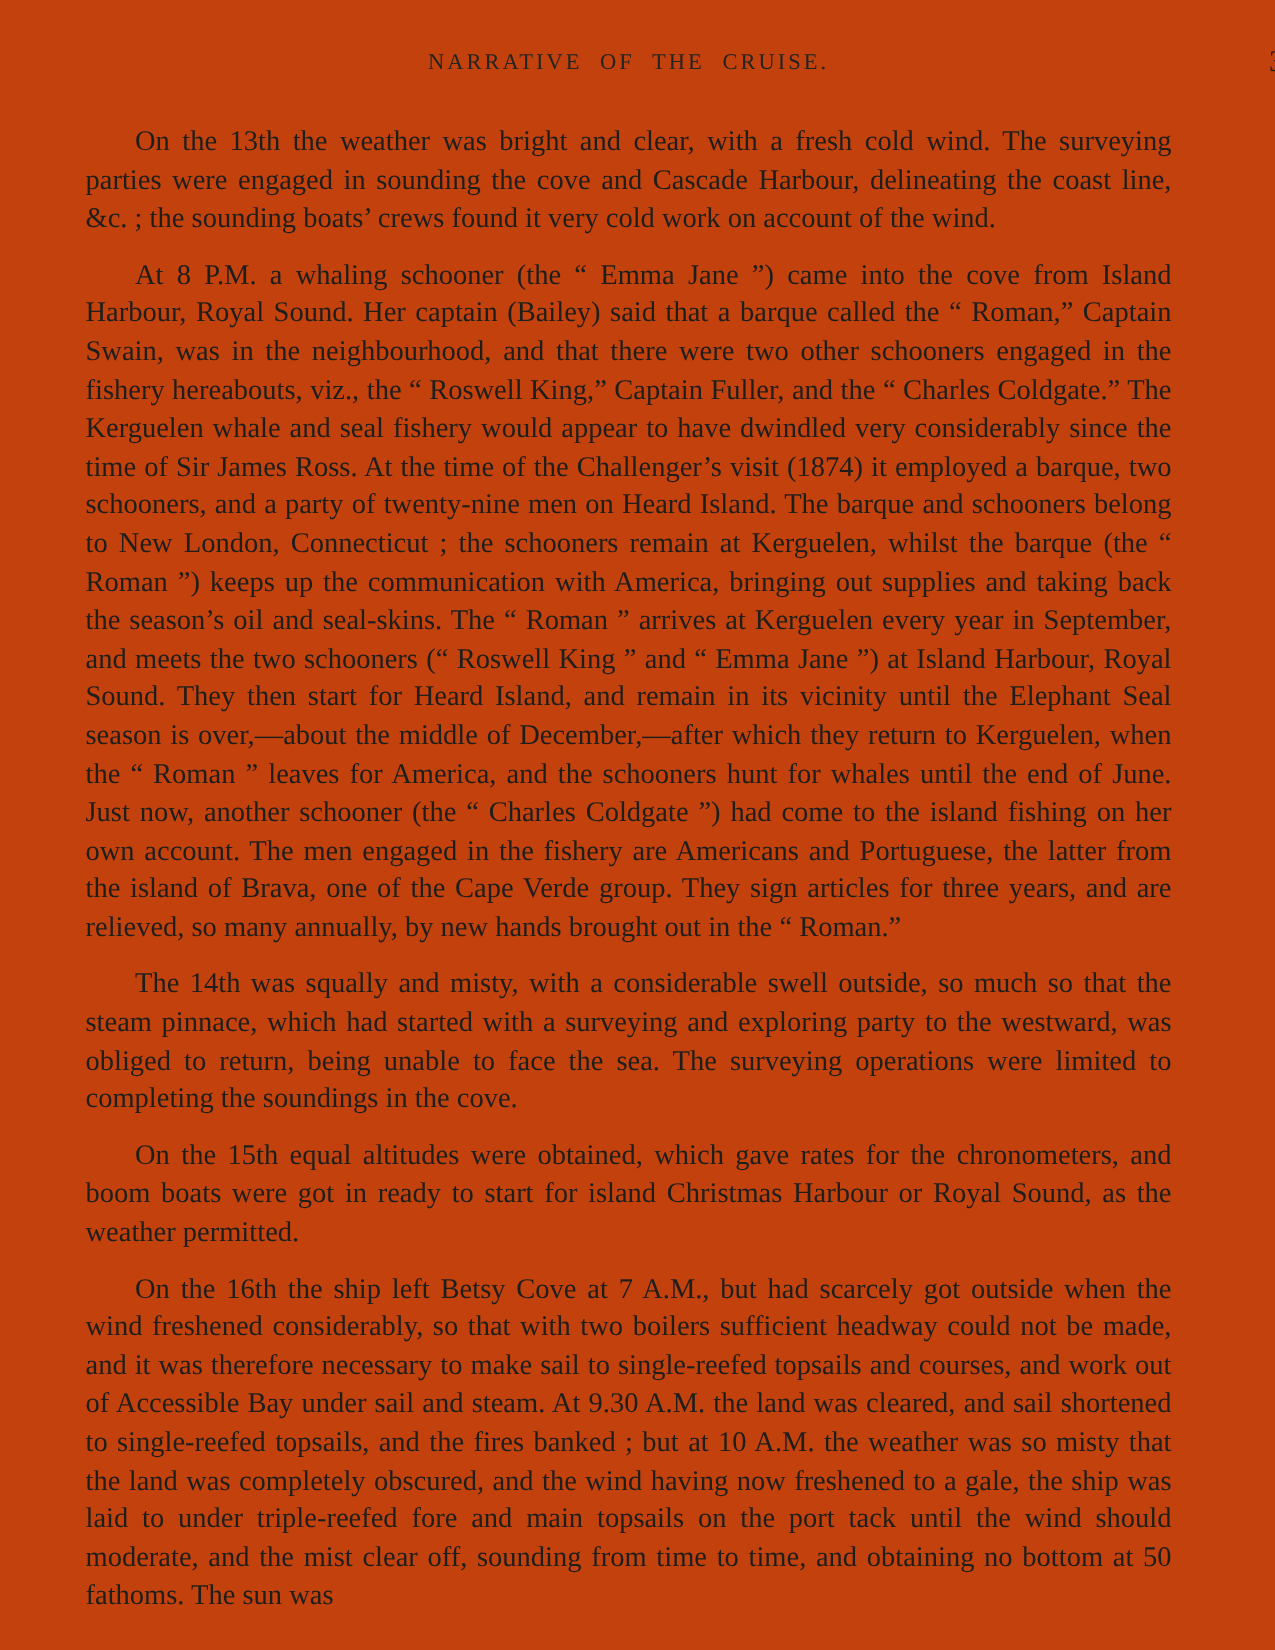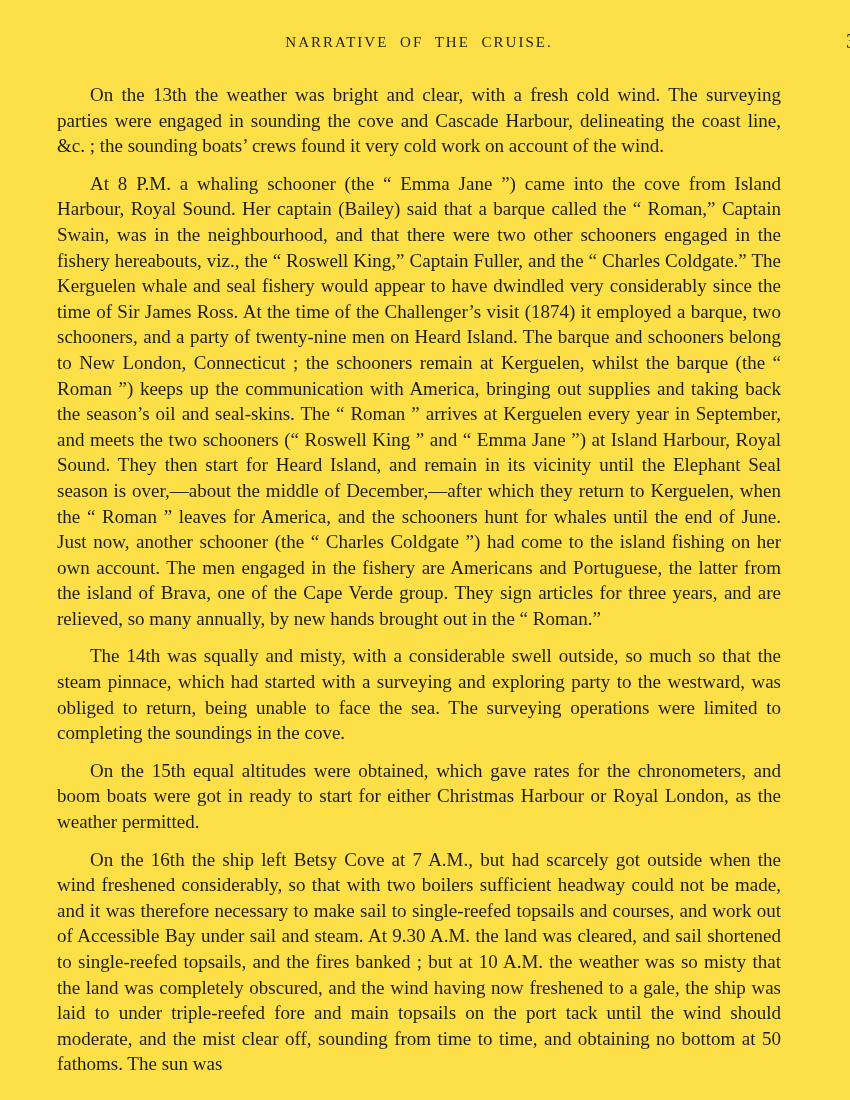--- a/index.html
+++ b/index.html
@@ -4,21 +4,21 @@
 <style>
   html, body {
     margin: 0;
     padding: 0;
     background: #e8e8e6;
   }
   .page {
     position: relative;
     width: 850px;
     height: 1100px;
-    background: #fde047;
+    background: #c2410c;
     overflow: hidden;
     font-family: "Liberation Serif", serif;
     color: #1e1e1c;
   }
   .running-head {
     position: absolute;
     top: 34px;
     left: 45px;
     width: 748px;
     text-align: center;
@@ -59,17 +59,17 @@
   <div class="running-head">
     <span>NARRATIVE OF THE CRUISE.</span>
   </div>
 
   <div class="page-number">335</div>
 
   <div class="text-block">
     <p>On the 13th the weather was bright and clear, with a fresh cold wind.  The surveying parties were engaged in sounding the cove and Cascade Harbour, delineating the coast line, &amp;c. ; the sounding boats’ crews found it very cold work on account of the wind.</p>
     <p>At 8 P.M. a whaling schooner (the “ Emma Jane ”) came into the cove from Island Harbour, Royal Sound.  Her captain (Bailey) said that a barque called the “ Roman,” Captain Swain, was in the neighbourhood, and that there were two other schooners engaged in the fishery hereabouts, viz., the “ Roswell King,” Captain Fuller, and the “ Charles Coldgate.”  The Kerguelen whale and seal fishery would appear to have dwindled very considerably since the time of Sir James Ross.  At the time of the Challenger’s visit (1874) it employed a barque, two schooners, and a party of twenty-nine men on Heard Island.  The barque and schooners belong to New London, Connecticut ; the schooners remain at Kerguelen, whilst the barque (the “ Roman ”) keeps up the communication with America, bringing out supplies and taking back the season’s oil and seal-skins.  The “ Roman ” arrives at Kerguelen every year in September, and meets the two schooners (“ Roswell King ” and “ Emma Jane ”) at Island Harbour, Royal Sound.  They then start for Heard Island, and remain in its vicinity until the Elephant Seal season is over,—about the middle of December,—after which they return to Kerguelen, when the “ Roman ” leaves for America, and the schooners hunt for whales until the end of June.  Just now, another schooner (the “ Charles Coldgate ”) had come to the island fishing on her own account.  The men engaged in the fishery are Americans and Portuguese, the latter from the island of Brava, one of the Cape Verde group.  They sign articles for three years, and are relieved, so many annually, by new hands brought out in the “ Roman.”</p>
     <p>The 14th was squally and misty, with a considerable swell outside, so much so that the steam pinnace, which had started with a surveying and exploring party to the westward, was obliged to return, being unable to face the sea.  The surveying operations were limited to completing the soundings in the cove.</p>
-    <p>On the 15th equal altitudes were obtained, which gave rates for the chronometers, and boom boats were got in ready to start for either Christmas Harbour or Royal London, as the weather permitted.</p>
+    <p>On the 15th equal altitudes were obtained, which gave rates for the chronometers, and boom boats were got in ready to start for island Christmas Harbour or Royal Sound, as the weather permitted.</p>
     <p>On the 16th the ship left Betsy Cove at 7 A.M., but had scarcely got outside when the wind freshened considerably, so that with two boilers sufficient headway could not be made, and it was therefore necessary to make sail to single-reefed topsails and courses, and work out of Accessible Bay under sail and steam.  At 9.30 A.M. the land was cleared, and sail shortened to single-reefed topsails, and the fires banked ; but at 10 A.M. the weather was so misty that the land was completely obscured, and the wind having now freshened to a gale, the ship was laid to under triple-reefed fore and main topsails on the port tack until the wind should moderate, and the mist clear off, sounding from time to time, and obtaining no bottom at 50 fathoms.  The sun was</p>
   </div>
 
 </div>
 
 </body></html>

